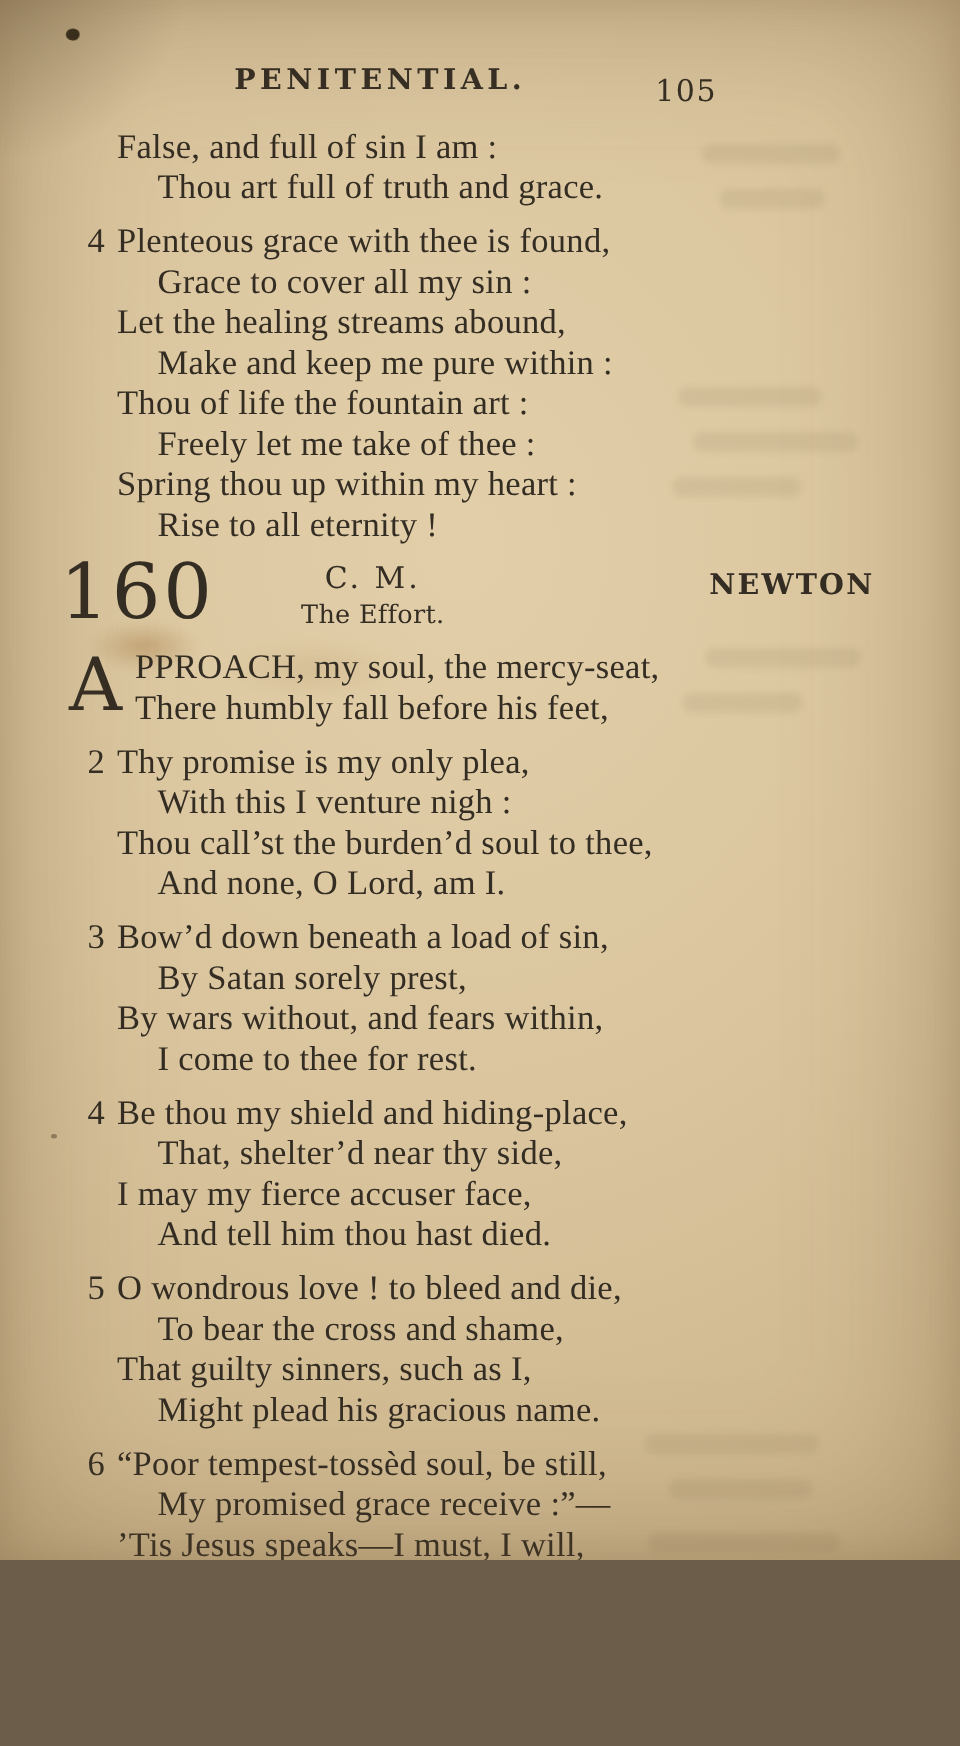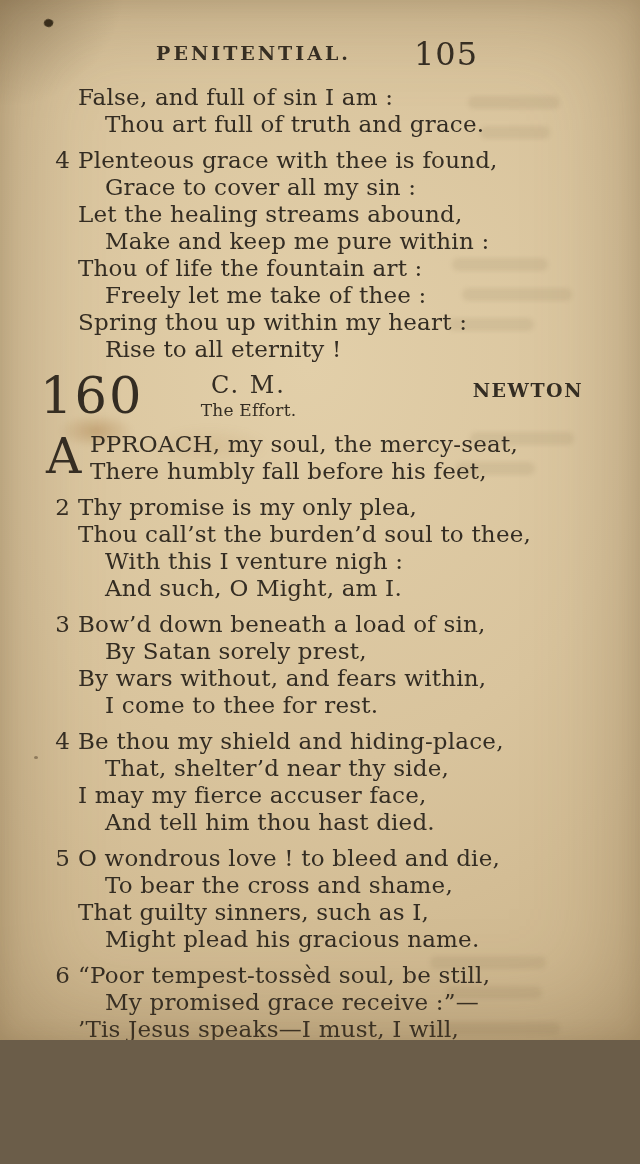--- a/index.html
+++ b/index.html
@@ -28,45 +28,45 @@
     letter-spacing:.2px;
   }
   
   .header{position:relative;height:50px;}
   .running-head{
     width:415px;text-align:center;
     font-size:19px;font-weight:bold;letter-spacing:3px;
     padding-top:8px;
   }
   .folio{
-    position:absolute;top:1px;right:73px;  
-    font-size:32px;letter-spacing:1px;
+    position:absolute;top:14px;right:73px;  
+    font-size:20px;letter-spacing:1px;
   }
   
   .poem{font-size:23px;}
   .stanza{margin:0 0 9px 0;padding-left:32px;}
-  .line{line-height:27px;white-space:nowrap;}
+  .line{line-height:27px;white-space:nowrap;font-family:Liberation Serif, serif;}
   .line.indent-1{padding-left:27px;}
   .vnum{
     display:inline-block;width:30px;margin-left:-30px;
     text-align:right;padding-right:8px;box-sizing:border-box;
   }
   .dropcap{
     float:left;width:36px;height:52px;
     margin:1px 8px 0 -32px;
     font-size:49px;line-height:49px;
   }
   
   .hymn-heading{position:relative;height:56px;margin:1px 0 3px 0;}
   .hymn-number{
     position:absolute;left:-6px;top:-2px;
     font-size:51px;line-height:52px;letter-spacing:2px;
   }
   .heading-center{width:405px;text-align:center;}
-  .meter{font-size:24px;letter-spacing:2px;line-height:24px;padding-top:1px;}
+  .meter{font-size:20px;letter-spacing:2px;line-height:24px;padding-top:1px;}
   .hymn-title{font-size:17px;line-height:26px;}
   .author{
     position:absolute;right:-32px;top:7px;
     font-size:19px;font-weight:bold;letter-spacing:1.5px;
   }
   
   .speck{
     position:absolute;left:44px;top:19px;width:9px;height:8px;border-radius:60% 45% 55% 50%;
     background:#302819;filter:blur(.4px);transform:rotate(20deg);
   }
@@ -155,23 +155,23 @@
     </div>
 
     <section class="poem">
         <div class="stanza">
           <span class="dropcap">A</span>
           <div class="line indent-0">PPROACH, my soul, the mercy-seat,</div>
           <div class="line indent-0">There humbly fall before his feet,</div>
         </div>
         <div class="stanza">
           <div class="line indent-0"><span class="vnum">2</span>Thy promise is my only plea,</div>
+          <div class="line indent-1">With this I venture nigh :</div>
           <div class="line indent-0">Thou call’st the burden’d soul to thee,</div>
-          <div class="line indent-1">With this I venture nigh :</div>
-          <div class="line indent-1">And such, O Might, am I.</div>
+          <div class="line indent-1">And none, O Lord, am I.</div>
         </div>
         <div class="stanza">
           <div class="line indent-0"><span class="vnum">3</span>Bow’d down beneath a load of sin,</div>
           <div class="line indent-1">By Satan sorely prest,</div>
           <div class="line indent-0">By wars without, and fears within,</div>
           <div class="line indent-1">I come to thee for rest.</div>
         </div>
         <div class="stanza">
           <div class="line indent-0"><span class="vnum">4</span>Be thou my shield and hiding-place,</div>
           <div class="line indent-1">That, shelter’d near thy side,</div>

